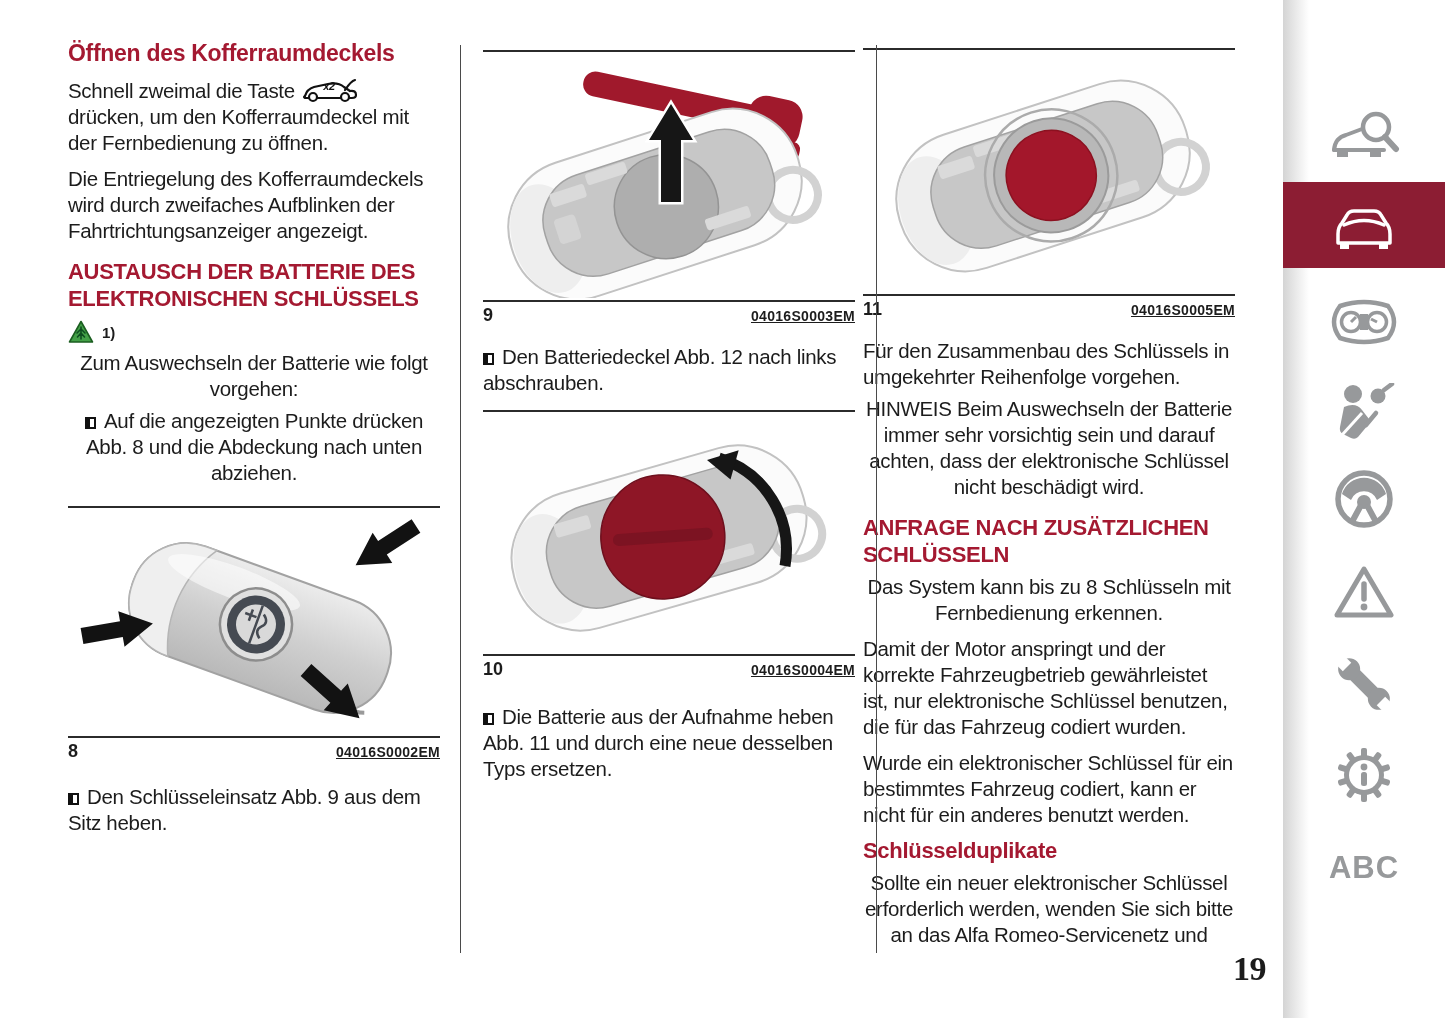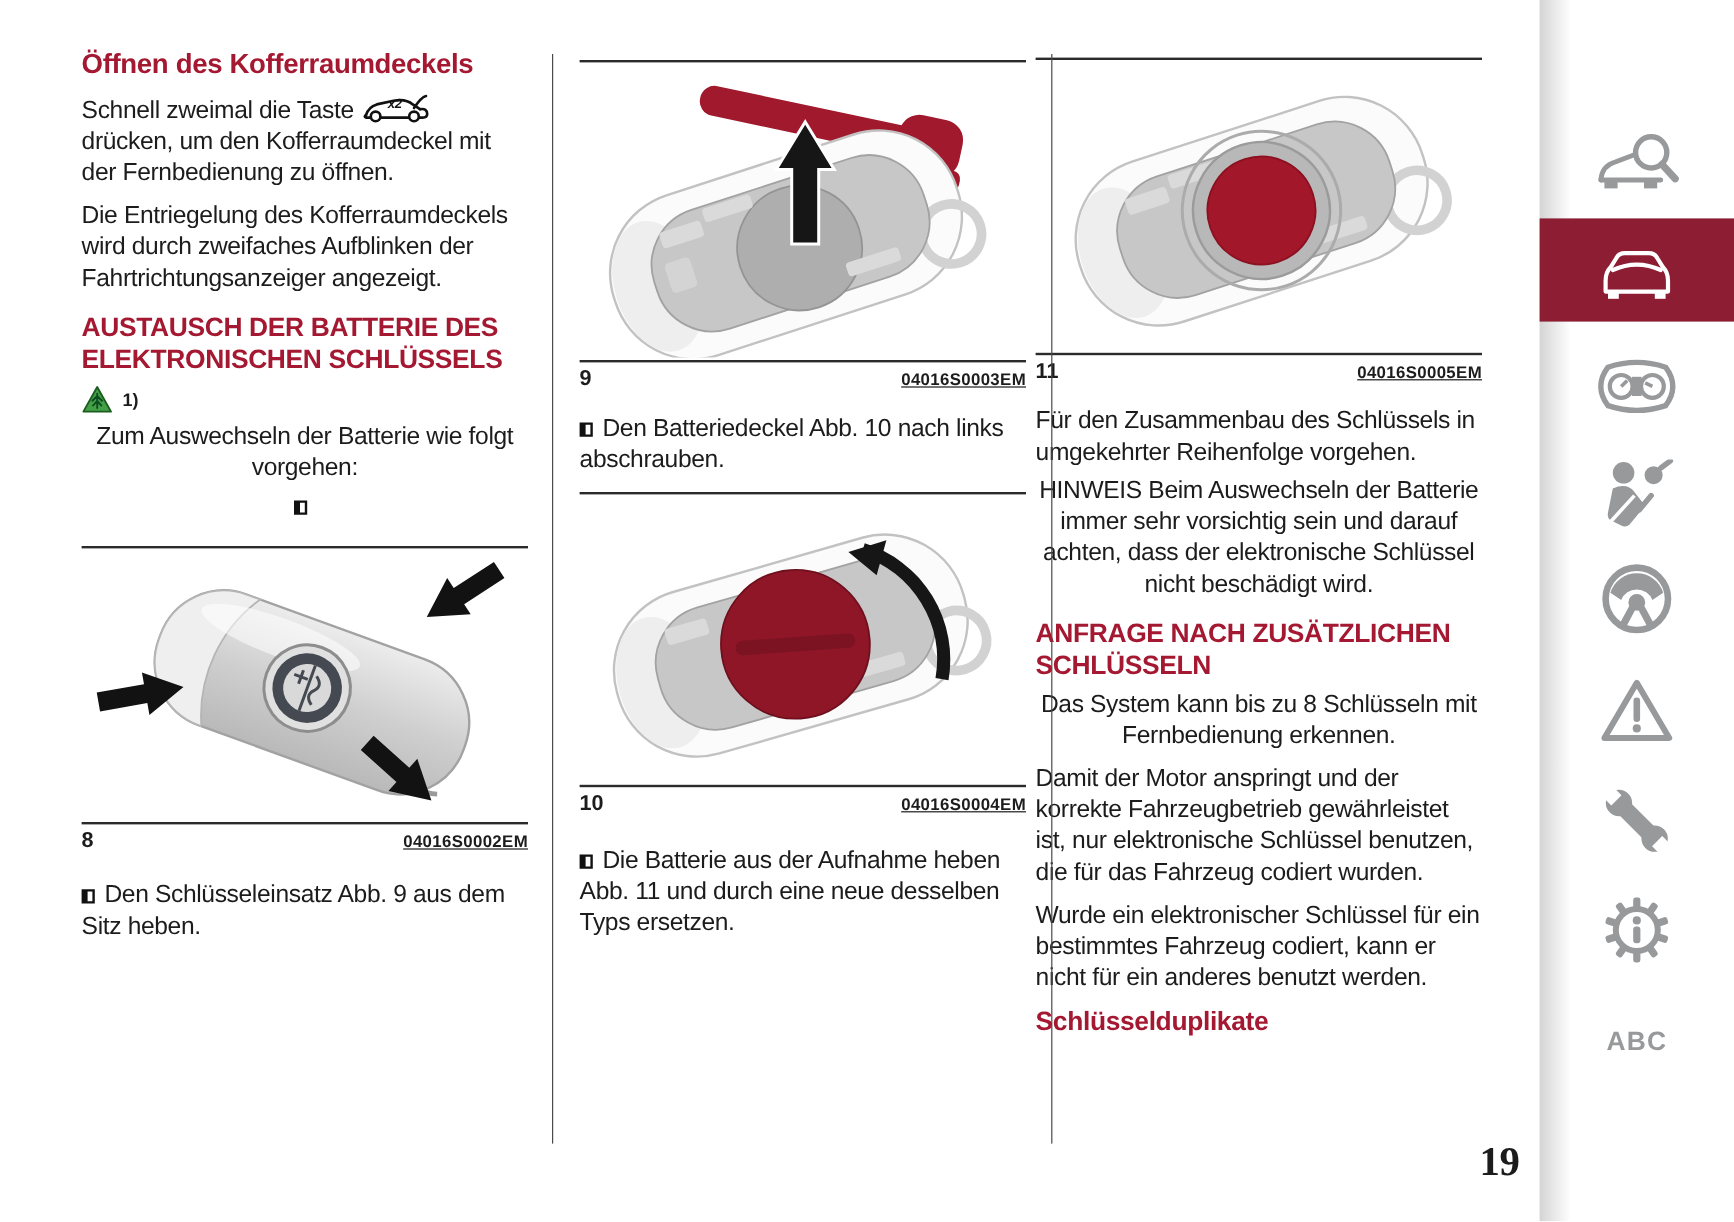--- a/index.html
+++ b/index.html
@@ -42,21 +42,21 @@
   .trunk-icon{vertical-align:-5px;margin-left:6px;}
   .eco-icon{display:block;}
 
   .page-num{position:absolute;left:1140px;top:950px;width:126px;text-align:right;font-size:34px;font-weight:bold;letter-spacing:-0.5px;font-family:Liberation Serif, serif;}
 
   .sidebar{position:absolute;right:0;top:0;width:162px;height:1018px;background:#fff;}
   .sidebar::before{content:"";position:absolute;left:0;top:0;bottom:0;width:26px;
     background:linear-gradient(to right, rgba(60,60,60,0.22), rgba(60,60,60,0));}
   .tab{position:absolute;left:0;width:100%;display:flex;justify-content:center;align-items:center;}
   .tab.active{background:var(--sidebar-red);}
-  .abc-label{font-size:22px;font-weight:bold;color:var(--icon-gray);letter-spacing:1px;}
+  .abc-label{font-size:31px;font-weight:bold;color:var(--icon-gray);letter-spacing:1px;}
 </style>
 </head>
 <body>
 
 <div class="page">
 
   <div class="col col1">
     <h2 class="red-h">Öffnen des Kofferraumdeckels</h2>
 
     <p class="body"><span>Schnell zweimal die Taste</span><svg class="trunk-icon" width="58" height="26" viewBox="0 0 58 26">
@@ -75,21 +75,21 @@
     <div class="fn-row">
       <svg class="eco-icon" width="26" height="24" viewBox="0 0 26 24">
         <path d="M13,1.5 L24.5,22 L1.5,22 Z" fill="#43A047" stroke="#1B5E20" stroke-width="1.6" stroke-linejoin="round"></path>
         <path d="M13,7 V19 M13,9 L9,13 M13,9 L17,13 M13,13 L9.5,17 M13,13 L16.5,17" stroke="#0F4D20" stroke-width="1.6" fill="none" stroke-linecap="round"></path>
       </svg>
       <span class="fn-mark">1)</span>
     </div>
 
     <p class="body tight">Zum Auswechseln der Batterie wie folgt vorgehen:</p>
 
-    <p class="body tight"><span class="sq"></span></p>
+    <p class="body tight"><span class="sq"></span><span>Auf die angezeigten Punkte drücken Abb. 8 und die Abdeckung nach unten abziehen.</span></p>
 
     <figure class="fig">
       <div class="fig-rule"></div>
       <svg width="372" height="224" viewBox="0 0 372 224">
         <defs>
           <linearGradient id="silver8" x1="0" y1="0" x2="0" y2="1">
             <stop offset="0" stop-color="#ececec"></stop>
               <stop offset="0.5" stop-color="#cfcfcf"></stop>
               <stop offset="1" stop-color="#b9b9b9"></stop>
           </linearGradient>
@@ -146,21 +146,21 @@
         </g>
         <polygon points="0,-52 22,-16 10,-16 10,46 -10,46 -10,-16 -22,-16" transform="translate(188,102)" fill="#161616" stroke="#ffffff" stroke-width="5" paint-order="stroke"></polygon>
       </svg>
       <div class="fig-rule"></div>
       <figcaption class="fig-caption">
         <span class="fig-num">9</span>
         <span class="fig-code">04016S0003EM</span>
       </figcaption>
     </figure>
 
-    <p class="body" style="margin-top:18px;"><span class="sq"></span><span>Den Batteriedeckel Abb. 10 nach links abschrauben.</span></p>
+    <p class="body" style="margin-top:18px;"><span class="sq"></span><span>Den Batteriedeckel Abb. 12 nach links abschrauben.</span></p>
 
     <figure class="fig" style="margin-top:14px;">
       <div class="fig-rule"></div>
       <svg width="372" height="238" viewBox="0 0 372 238">
         <g transform="translate(176,124) rotate(-16)">
           <rect x="-150" y="-70" width="300" height="140" rx="68" fill="#fbfbfb" stroke="#c2c2c2" stroke-width="2"></rect>
           <ellipse cx="-112" cy="0" rx="36" ry="56" fill="#eeeeee"></ellipse>
           <circle cx="134" cy="34" r="25" fill="none" stroke="#d2d2d2" stroke-width="8"></circle>
           <rect x="-114" y="-52" width="236" height="104" rx="48" fill="#c7c7c7" stroke="#a2a2a2" stroke-width="1.5"></rect>
           <rect x="-98" y="-42" width="36" height="14" rx="3" fill="#dadada"></rect>
@@ -210,20 +210,21 @@
     <p class="body" style="margin-top:18px;">Für den Zusammenbau des Schlüssels in umgekehrter Reihenfolge vorgehen.</p>
     <p class="body tight">HINWEIS Beim Auswechseln der Batterie immer sehr vorsichtig sein und darauf achten, dass der elektronische Schlüssel nicht beschädigt wird.</p>
 
     <h3 class="red-caps">ANFRAGE NACH ZUSÄTZLICHEN SCHLÜSSELN</h3>
 
     <p class="body tight">Das System kann bis zu 8 Schlüsseln mit Fernbedienung erkennen.</p>
     <p class="body">Damit der Motor anspringt und der korrekte Fahrzeugbetrieb gewährleistet ist, nur elektronische Schlüssel benutzen, die für das Fahrzeug codiert wurden.</p>
     <p class="body">Wurde ein elektronischer Schlüssel für ein bestimmtes Fahrzeug codiert, kann er nicht für ein anderes benutzt werden.</p>
 
     <h4 class="red-sub">Schlüsselduplikate</h4>
+    <p class="body tight">Sollte ein neuer elektronischer Schlüssel erforderlich werden, wenden Sie sich bitte an das Alfa Romeo-Servicenetz und</p>
   </div>
 
   <div class="page-num">19</div>
 
   <div class="divider d1"></div>
   <div class="divider d2"></div>
 
   <div class="sidebar">
 
     <div class="tab" style="top:108px;height:60px;">

